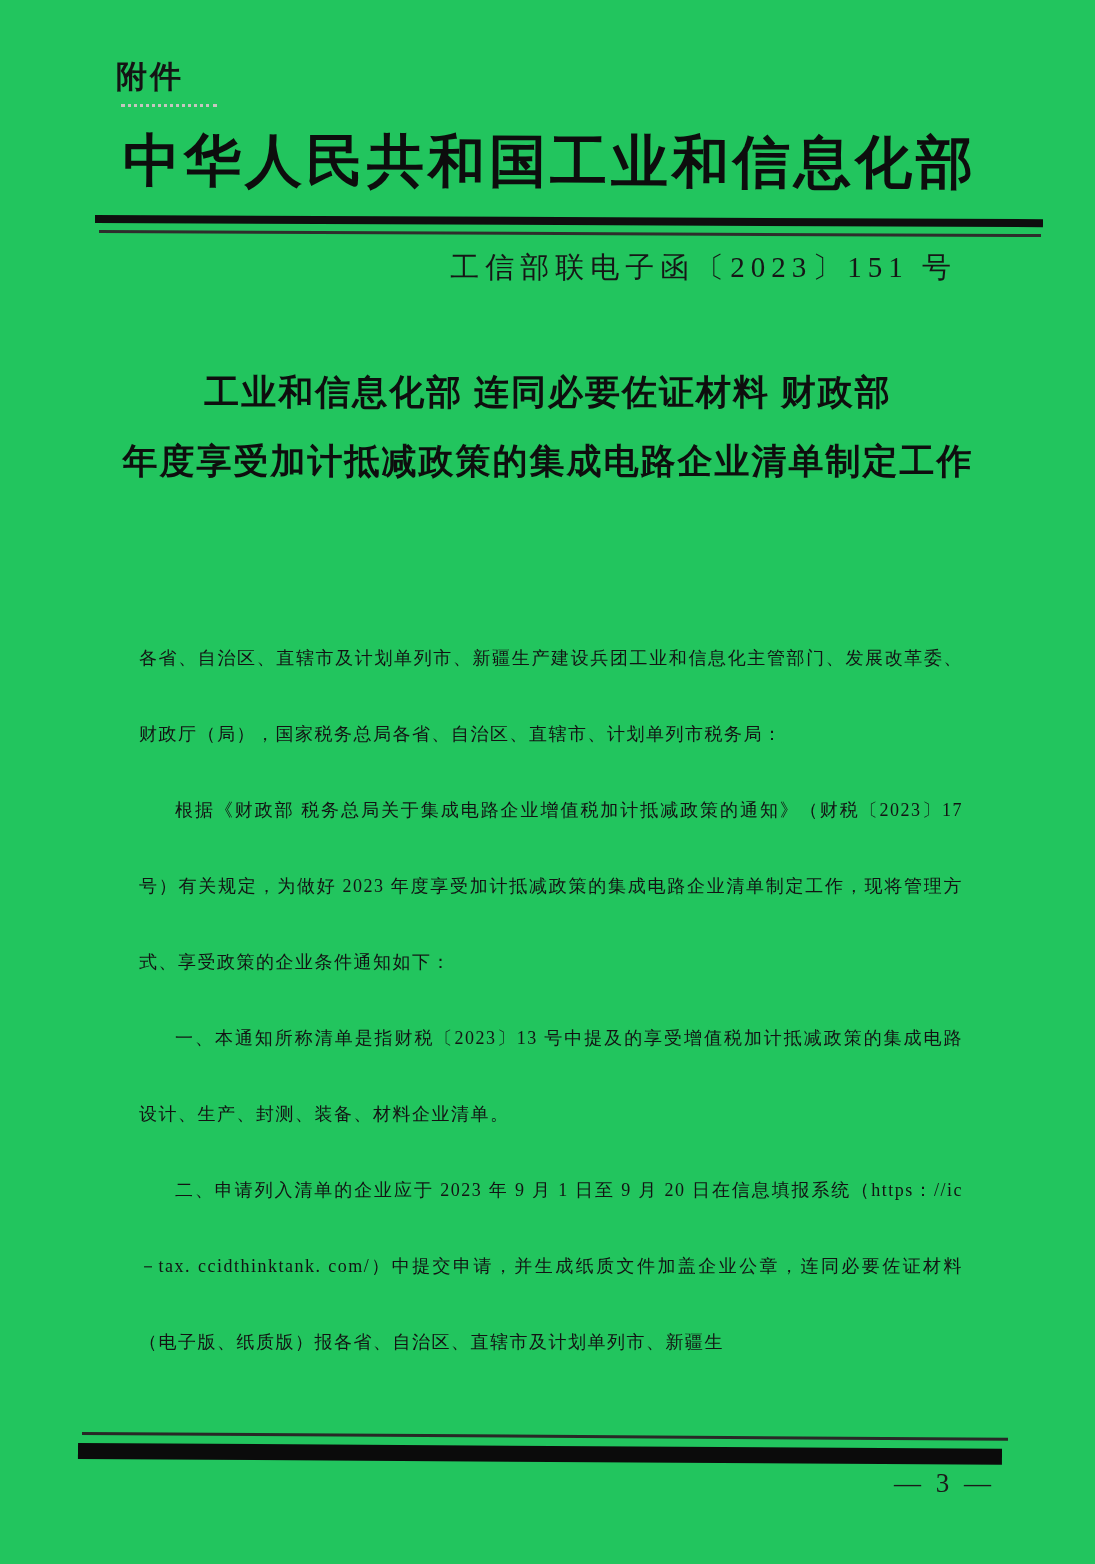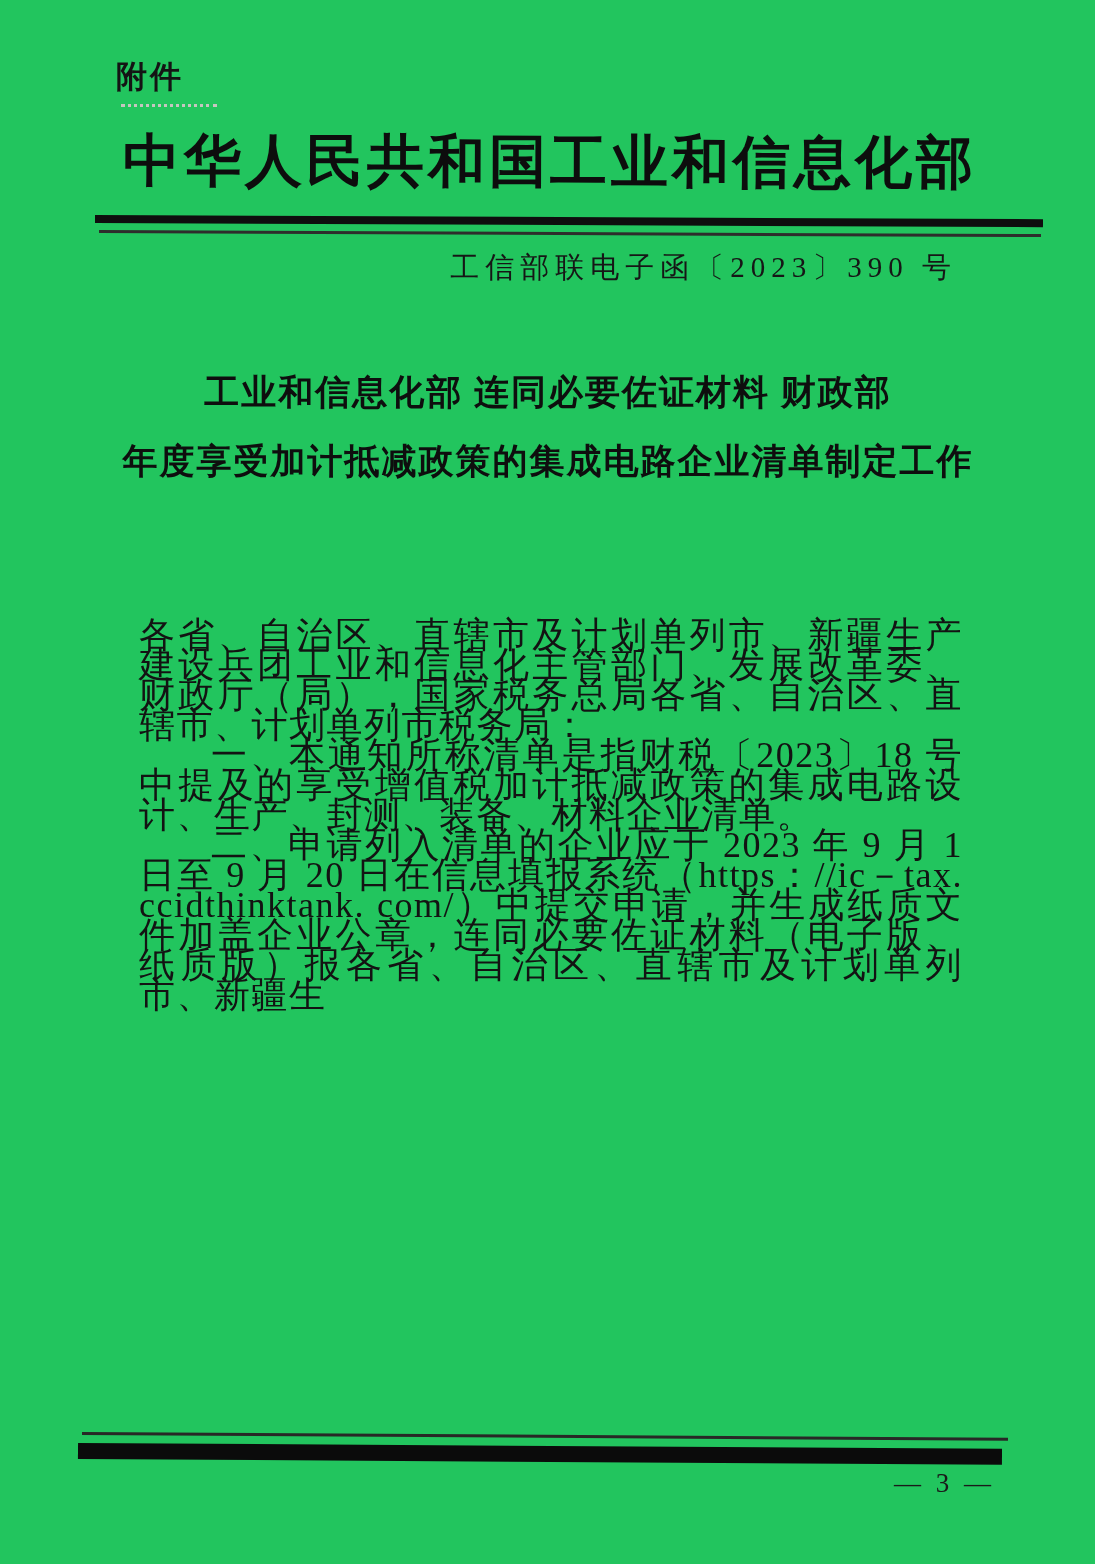--- a/index.html
+++ b/index.html
@@ -86,22 +86,22 @@
     font-weight: bold;
     line-height: 69px;
     color: #0e0e0e;
     letter-spacing: 2px;
   }
   .body-text {
     position: absolute;
     left: 139px;
     top: 620px;
     width: 824px;
-    font-size: 36px;
-    line-height: 30px;
+    font-size: 18px;
+    line-height: 76px;
     letter-spacing: 1.5px;
     text-align: justify;
     text-justify: inter-character;
     color: #131313;
   }
   .body-text p {
     margin: 0;
     padding: 0;
   }
   .body-text p.indent {
@@ -145,30 +145,31 @@
   <div class="attachment">附件</div>
 
   <div class="attachment-smudge"></div>
 
   <div class="letterhead">中华人民共和国工业和信息化部</div>
 
   <div class="rule-top-thick"></div>
 
   <div class="rule-top-thin"></div>
 
-  <div class="doc-number">工信部联电子函〔2023〕390 号</div>
+  <div class="doc-number">工信部联电子函〔2023〕151 号</div>
 
   <div class="title">
     <div>工业和信息化部 连同必要佐证材料 财政部</div>
     <div>年度享受加计抵减政策的集成电路企业清单制定工作</div>
   </div>
 
   <div class="body-text">
     <p>各省、自治区、直辖市及计划单列市、新疆生产建设兵团工业和信息化主管部门、发展改革委、财政厅（局），国家税务总局各省、自治区、直辖市、计划单列市税务局：</p>
-    <p class="indent">一、本通知所称清单是指财税〔2023〕18 号中提及的享受增值税加计抵减政策的集成电路设计、生产、封测、装备、材料企业清单。</p>
+    <p class="indent">根据《财政部 税务总局关于集成电路企业增值税加计抵减政策的通知》（财税〔2023〕17 号）有关规定，为做好 2023 年度享受加计抵减政策的集成电路企业清单制定工作，现将管理方式、享受政策的企业条件通知如下：</p>
+    <p class="indent">一、本通知所称清单是指财税〔2023〕13 号中提及的享受增值税加计抵减政策的集成电路设计、生产、封测、装备、材料企业清单。</p>
     <p class="indent">二、申请列入清单的企业应于 2023 年 9 月 1 日至 9 月 20 日在信息填报系统（https：//ic－tax. ccidthinktank. com/）中提交申请，并生成纸质文件加盖企业公章，连同必要佐证材料（电子版、纸质版）报各省、自治区、直辖市及计划单列市、新疆生</p>
   </div>
 
   <div class="footer-rule-thin"></div>
 
   <div class="footer-rule-thick"></div>
 
   <div class="page-number">— 3 —</div>
 
 </div>

